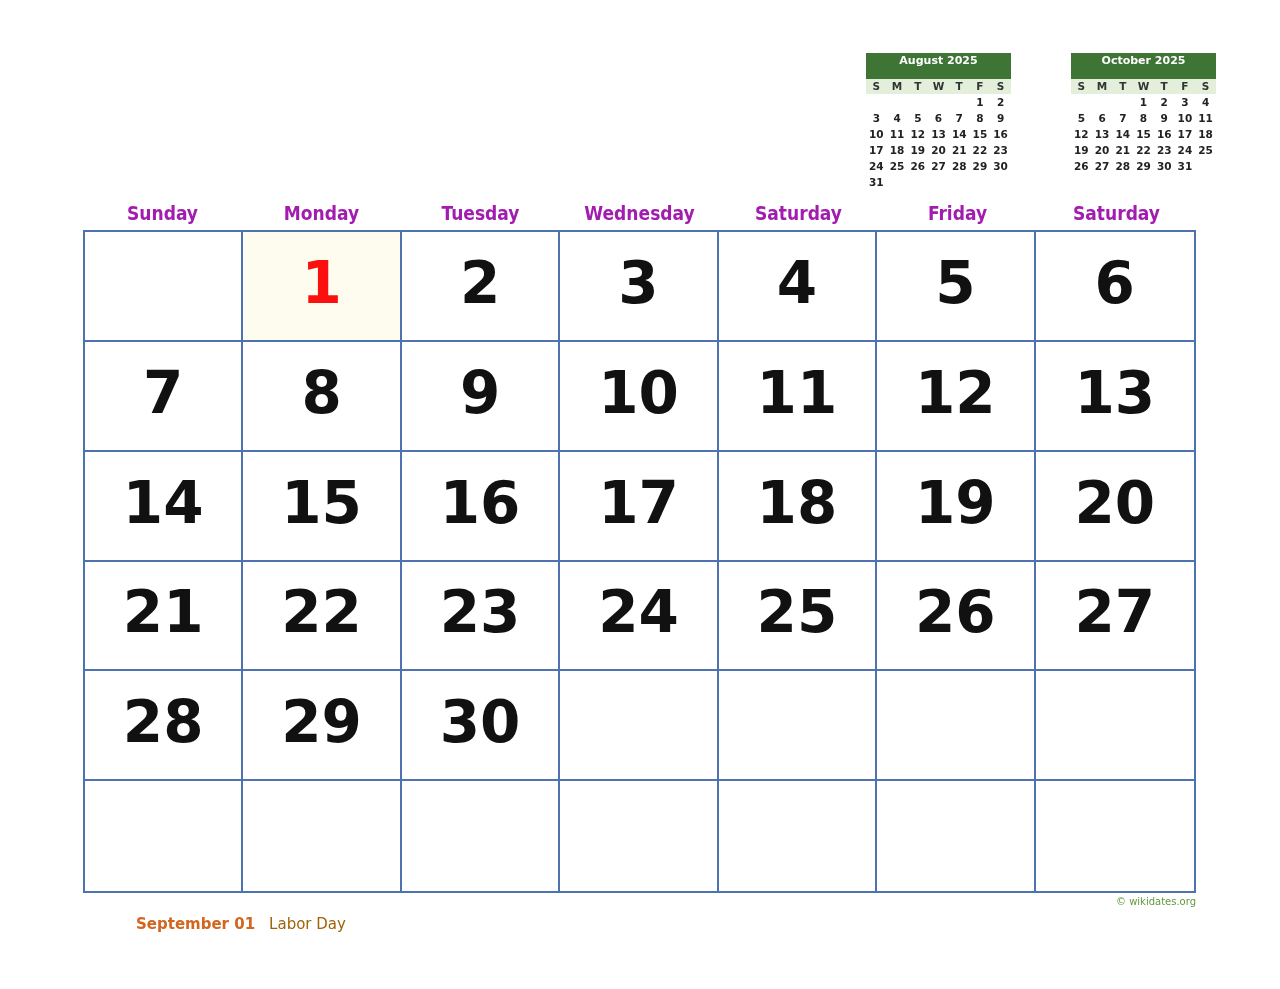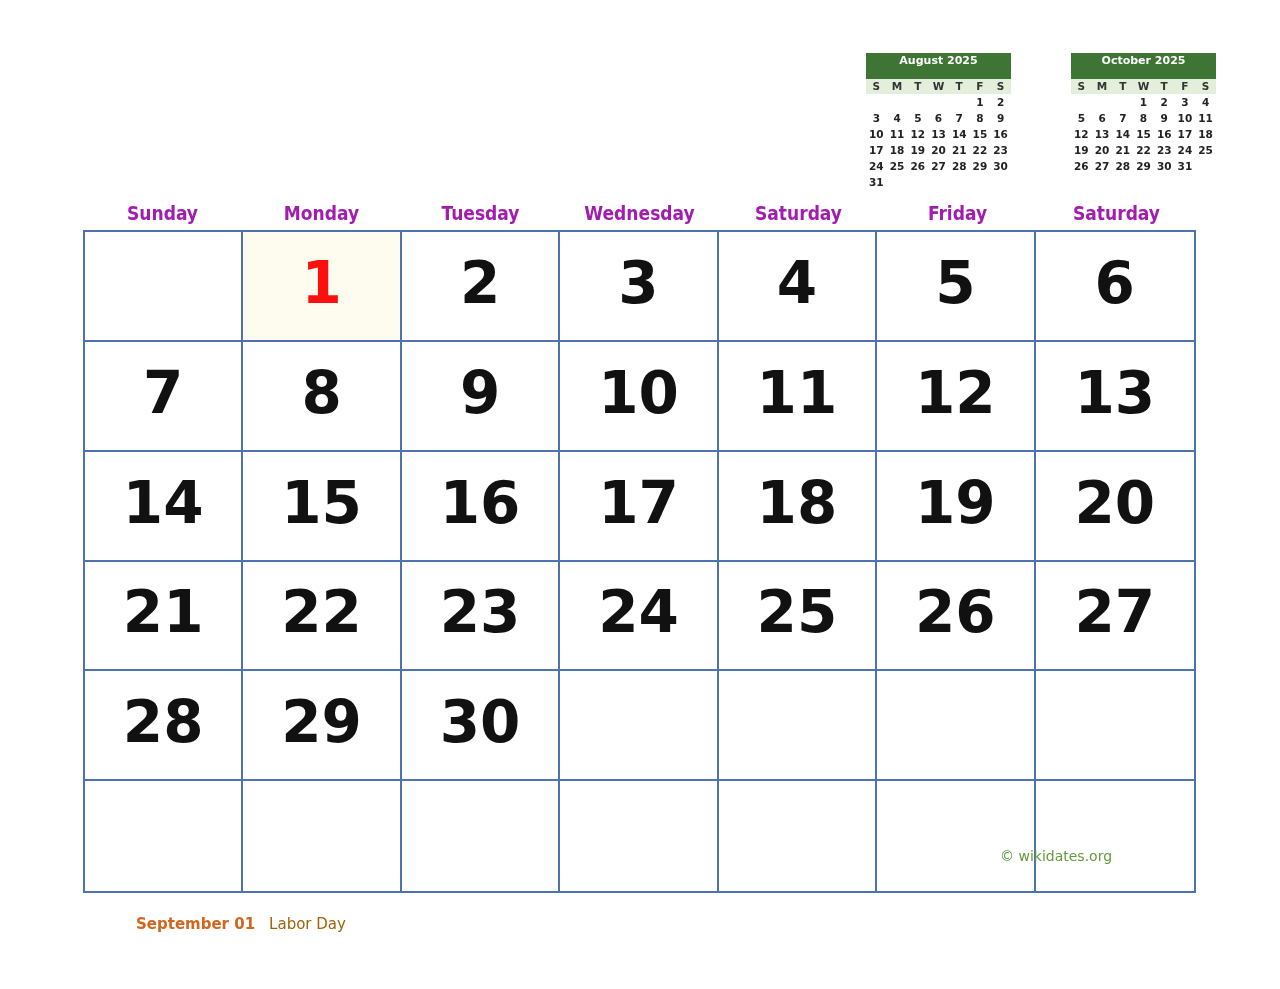--- a/index.html
+++ b/index.html
@@ -112,24 +112,24 @@
     color: var(--day-number, #111111);
     line-height: 1;
     padding-bottom: 6px;
   }
   .cell.highlight .daynum { color: var(--highlight-number, #fb0f0f); }
 
   
   .copyright {
     position: absolute;
     left: 1000px;
-    top: 848px;
+    top: 896px;
     width: 196px;
-    text-align: left;
-    font-size: 14px;
+    text-align: right;
+    font-size: 10px;
     color: var(--copyright, #63993d);
   }
 
   
   .holiday-row {
     position: absolute;
     left: 136px;
     top: 915px;
     display: flex;
     align-items: baseline;

